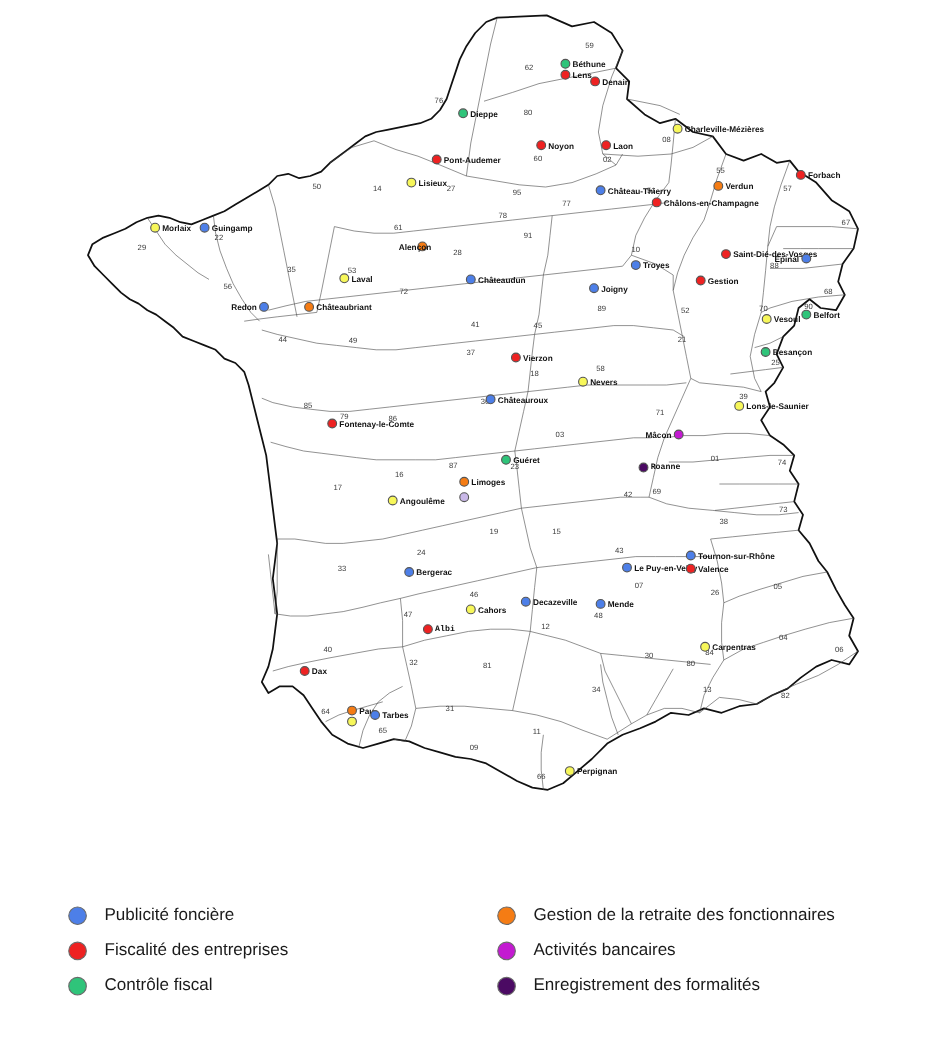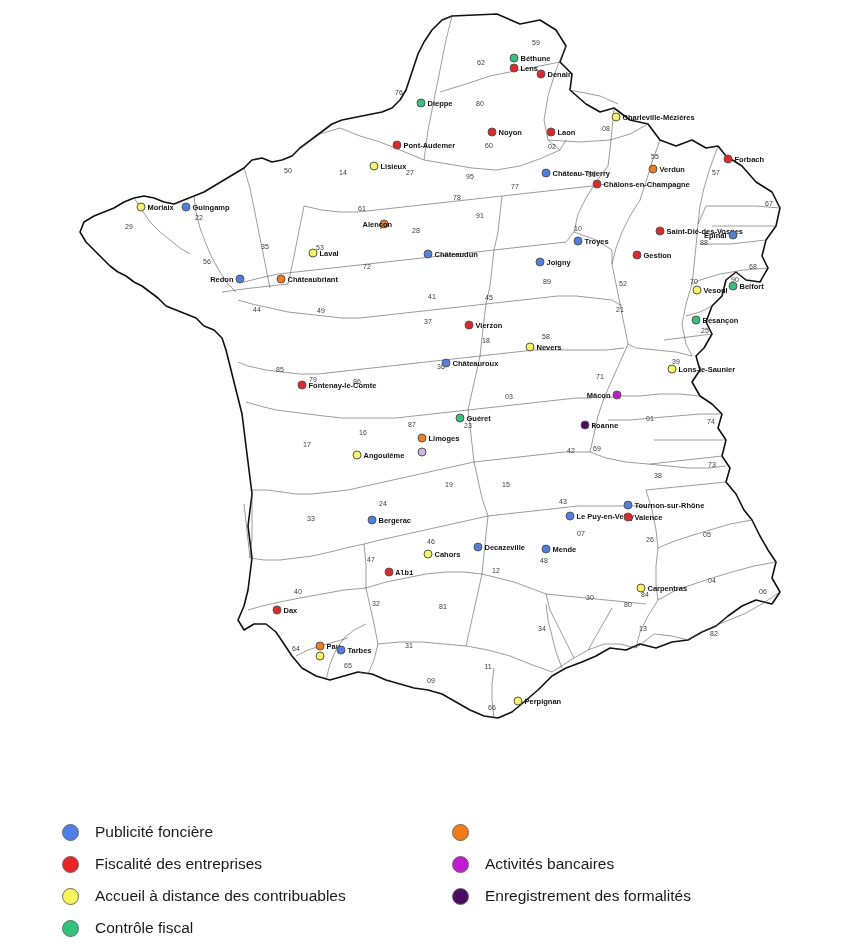--- a/index.html
+++ b/index.html
@@ -519,31 +519,28 @@
   <div class="legend-col col1">
     <div class="legend-row">
       <span class="legend-dot" style="background:#4d7fe8"></span>
       <span class="legend-text">Publicité foncière</span>
     </div>
     <div class="legend-row">
       <span class="legend-dot" style="background:#ee2222"></span>
       <span class="legend-text">Fiscalité des entreprises</span>
     </div>
     <div class="legend-row">
-      <span class="legend-dot" style="background:#f7f75a"></span>
-      <span class="legend-text">Accueil à distance des contribuables</span>
-    </div>
-    <div class="legend-row">
       <span class="legend-dot" style="background:#2fc47a"></span>
       <span class="legend-text">Contrôle fiscal</span>
     </div>
   </div>
   <div class="legend-col col2">
     <div class="legend-row">
       <span class="legend-dot" style="background:#f57c14"></span>
+      <span class="legend-text">Gestion de la retraite des fonctionnaires</span>
     </div>
     <div class="legend-row">
       <span class="legend-dot" style="background:#c31ad1"></span>
       <span class="legend-text">Activités bancaires</span>
     </div>
     <div class="legend-row">
       <span class="legend-dot" style="background:#4b0a63"></span>
       <span class="legend-text">Enregistrement des formalités</span>
     </div>
   </div>

